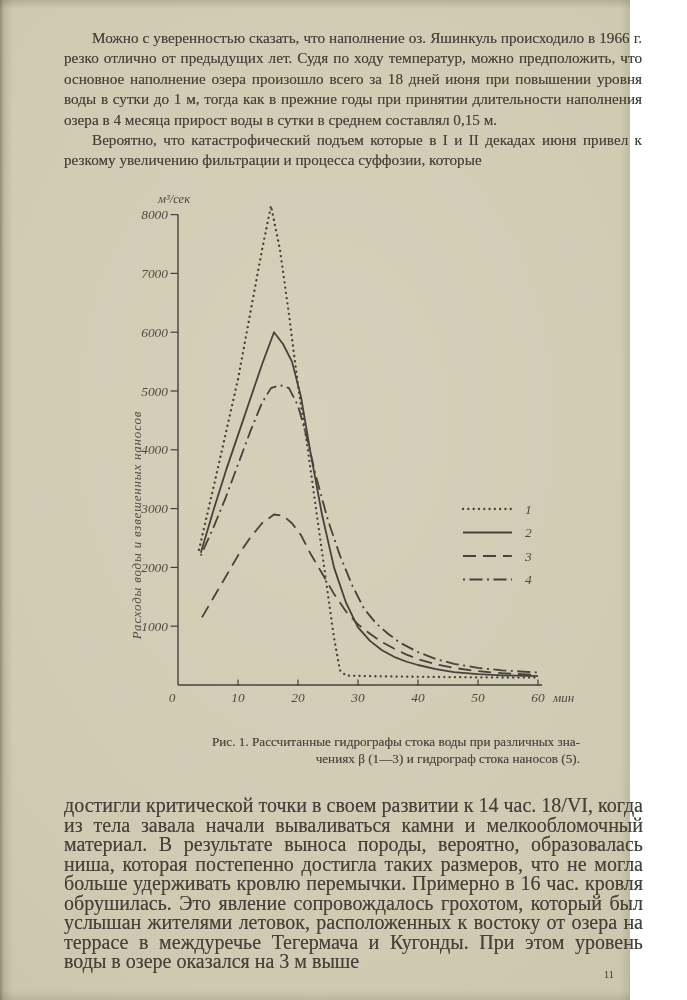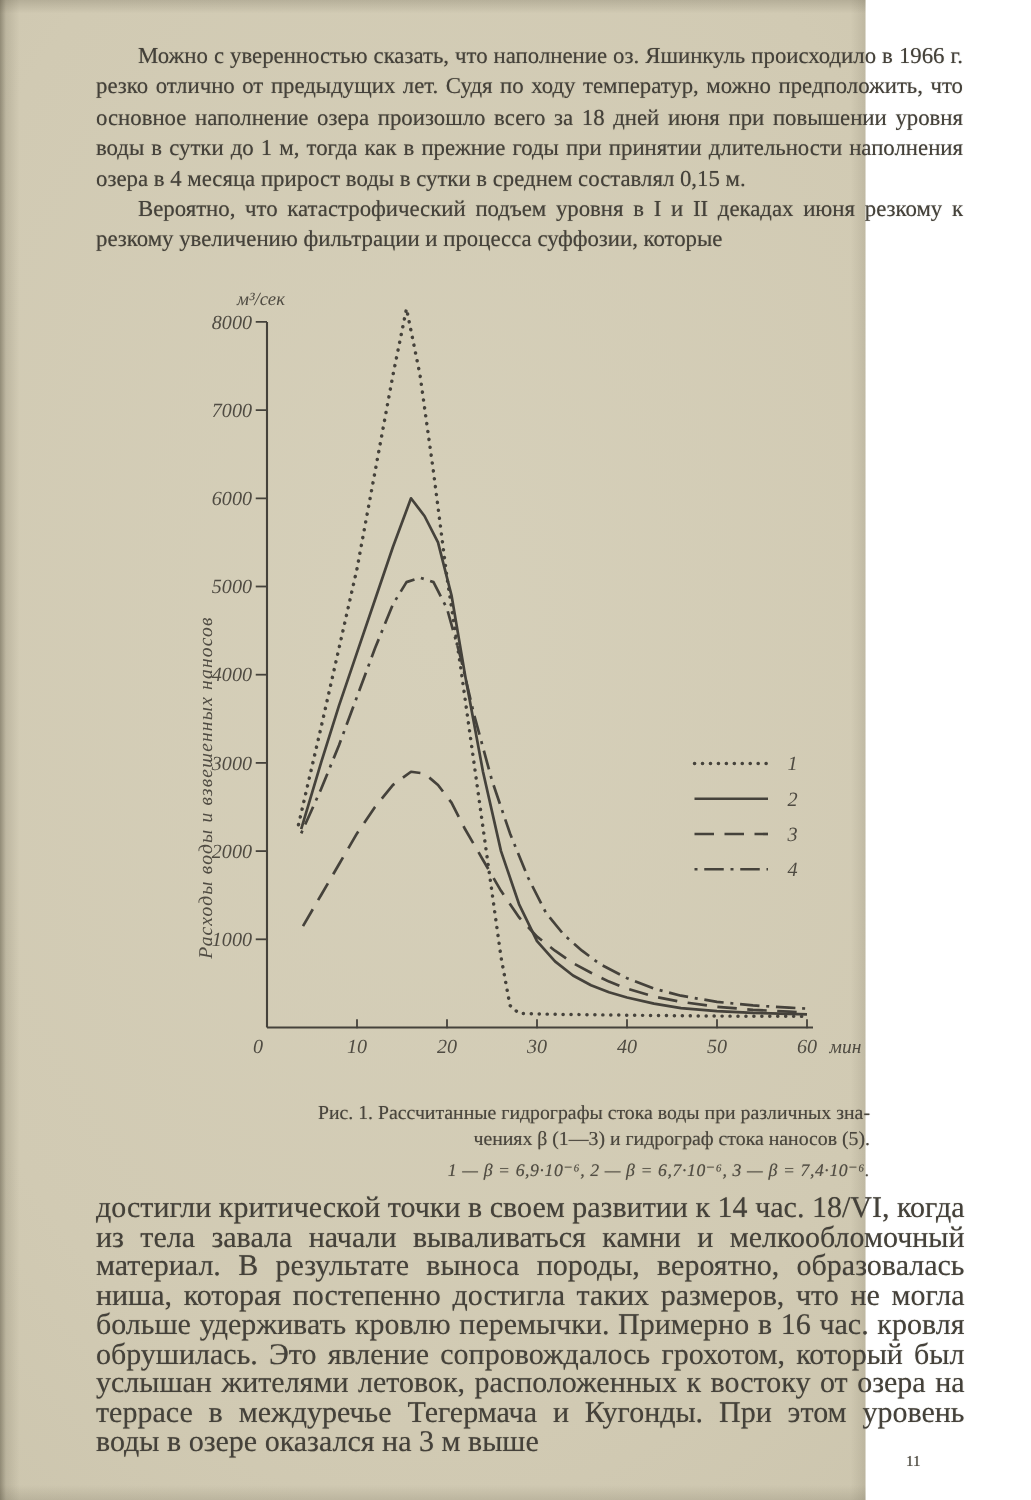--- a/index.html
+++ b/index.html
@@ -1,18 +1,18 @@
 <!DOCTYPE html>
 <html><head>
 <meta charset="utf-8">
 <style>
   html,body{margin:0;padding:0;}
   body{width:687px;height:1000px;overflow:hidden;}
   .scan-page{
-    position:relative;width:577px;height:1000px;
+    position:relative;width:630px;height:1000px;
     font-family:"Liberation Serif","DejaVu Serif",serif;
     color:#44413a;
     background:
       linear-gradient(90deg, rgba(84,78,60,.50) 0px, rgba(84,78,60,.16) 4px, rgba(84,78,60,0) 13px),
       linear-gradient(180deg, rgba(84,78,60,.22) 0px, rgba(84,78,60,0) 9px),
       linear-gradient(270deg, rgba(84,78,60,.14) 0px, rgba(84,78,60,0) 10px),
       linear-gradient(0deg, rgba(84,78,60,.16) 0px, rgba(84,78,60,0) 10px),
       radial-gradient(140% 120% at 50% 42%, #d6d0ba 0%, #d1cab3 45%, #c8c1a9 78%, #bfb89f 100%);
   }
   .body-text{
@@ -40,21 +40,21 @@
   }
   .chart-label{font-family:"Liberation Serif","DejaVu Serif",serif;font-style:italic;}
 </style>
 </head>
 <body>
 
 <div class="scan-page">
 
   <div id="top-text" class="body-text">
     <p>Можно с уверенностью сказать, что наполнение оз. Яшинкуль происходило в 1966 г. резко отлично от предыдущих лет. Судя по ходу температур, можно предположить, что основное наполнение озера произошло всего за 18 дней июня при повышении уровня воды в сутки до 1 м, тогда как в прежние годы при принятии длительности наполнения озера в 4 месяца прирост воды в сутки в среднем составлял 0,15 м.</p>
-    <p>Вероятно, что катастрофический подъем уровня в I и II декадах июня резкому к резкому увеличению фильтрации и процесса суффозии, которые</p>
+    <p>Вероятно, что катастрофический подъем которые в I и II декадах июня привел к резкому увеличению фильтрации и процесса суффозии, которые</p>
   </div>
 
   <svg id="chart-svg" width="480" height="545" viewBox="0 0 480 545" xmlns="http://www.w3.org/2000/svg">
       <line x1="50" y1="21.600000000000023" x2="50" y2="492" stroke="#45423b" stroke-width="1.4"></line>
       <line x1="50" y1="492" x2="414" y2="492" stroke="#45423b" stroke-width="1.4"></line>
       <line x1="42.5" y1="433.2" x2="50" y2="433.2" stroke="#45423b" stroke-width="1.2"></line>
       <text x="40" y="437.7" fill="#4f4b42" text-anchor="end" font-size="13.4" font-style="italic" class="chart-label">1000</text>
       <line x1="42.5" y1="374.4" x2="50" y2="374.4" stroke="#45423b" stroke-width="1.2"></line>
       <text x="40" y="378.9" fill="#4f4b42" text-anchor="end" font-size="13.4" font-style="italic" class="chart-label">2000</text>
       <line x1="42.5" y1="315.6" x2="50" y2="315.6" stroke="#45423b" stroke-width="1.2"></line>
@@ -95,21 +95,20 @@
       <text x="397" y="344" fill="#4f4b42" text-anchor="start" font-size="13.5" font-style="italic" class="chart-label">2</text>
       <line x1="335" y1="363" x2="384" y2="363" stroke="#45423b" stroke-width="1.8" stroke-linecap="butt" stroke-dasharray="13 7"></line>
       <text x="397" y="367.5" fill="#4f4b42" text-anchor="start" font-size="13.5" font-style="italic" class="chart-label">3</text>
       <line x1="335" y1="386.5" x2="384" y2="386.5" stroke="#45423b" stroke-width="1.8" stroke-linecap="butt" stroke-dasharray="2 4.5 13 4.5"></line>
       <text x="397" y="391" fill="#4f4b42" text-anchor="start" font-size="13.5" font-style="italic" class="chart-label">4</text>
     </svg>
 
   <div id="figure-caption">
     <div>Рис. 1. Рассчитанные гидрографы стока воды при различных зна-</div>
     <div>чениях β (1—3) и гидрограф стока наносов (5).</div>
-    <div class="formula">1 — β = 6,9·10⁻⁶, 2 — β = 6,7·10⁻⁶, 3 — β = 7,4·10⁻⁶.</div>
   </div>
 
   <div id="bottom-text" class="body-text">
     <p class="no-indent">достигли критической точки в своем развитии к 14 час. 18/VI, когда из тела завала начали вываливаться камни и мелкообломочный материал. В результате выноса породы, вероятно, образовалась ниша, которая постепенно достигла таких размеров, что не могла больше удерживать кровлю перемычки. Примерно в 16 час. кровля обрушилась. Это явление сопровождалось грохотом, который был услышан жителями летовок, расположенных к востоку от озера на террасе в междуречье Тегермача и Кугонды. При этом уровень воды в озере оказался на 3 м выше</p>
   </div>
 
   <div id="page-number">11</div>
 
 </div>
 

